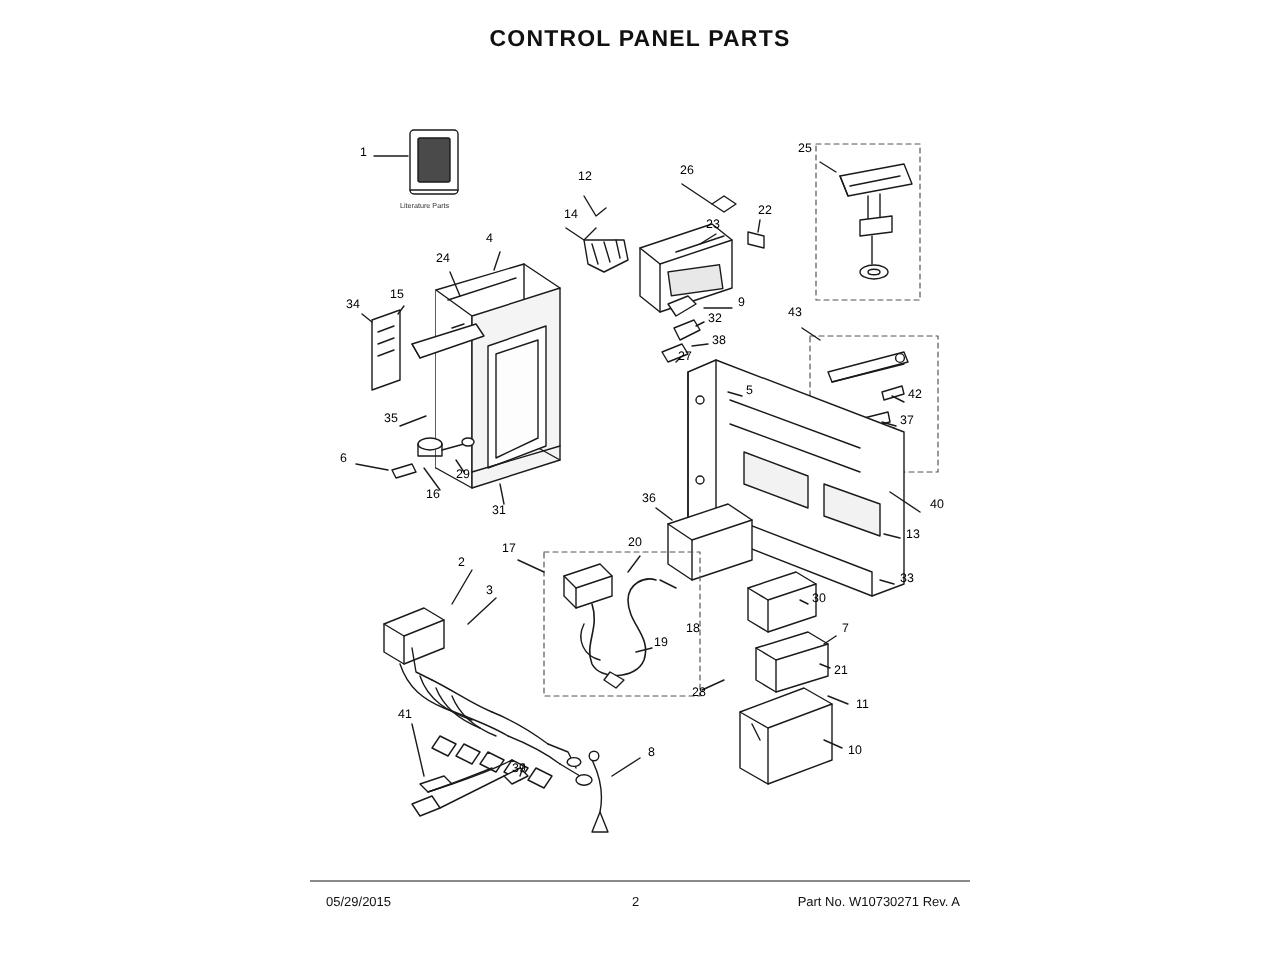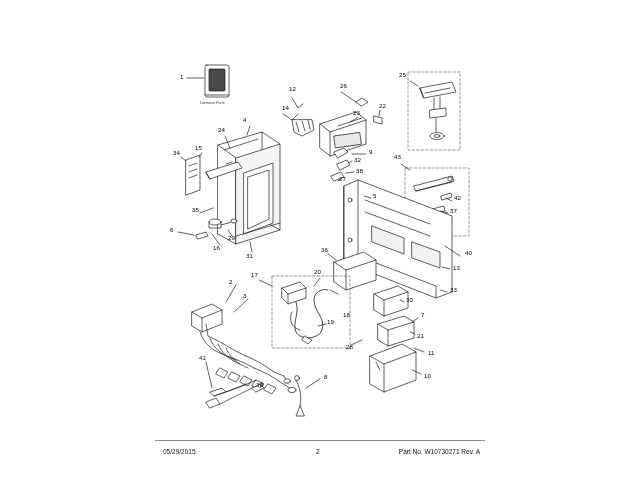--- a/index.html
+++ b/index.html
@@ -82,20 +82,21 @@
     font-size: 3.6px;
     color: #333;
     white-space: nowrap;
   }
 </style>
 </head>
 <body>
 
 <div id="page">
 
+  <div id="title">CONTROL PANEL PARTS</div>
 
   <div id="diagram-area">
 
     <svg id="diagram-svg" width="640" height="400" viewBox="0 0 640 400">
       <g fill="none" stroke="#1a1a1a" stroke-width="0.7" stroke-linejoin="round" stroke-linecap="round">
 
         <rect x="205" y="25" width="24" height="32" rx="2" fill="#ffffff"></rect>
         <rect x="209" y="29" width="16" height="22" rx="1" fill="#4a4a4a" stroke="#1a1a1a"></rect>
         <line x1="205" y1="55" x2="229" y2="55"></line>
         <line x1="187" y1="38" x2="204" y2="38"></line>

